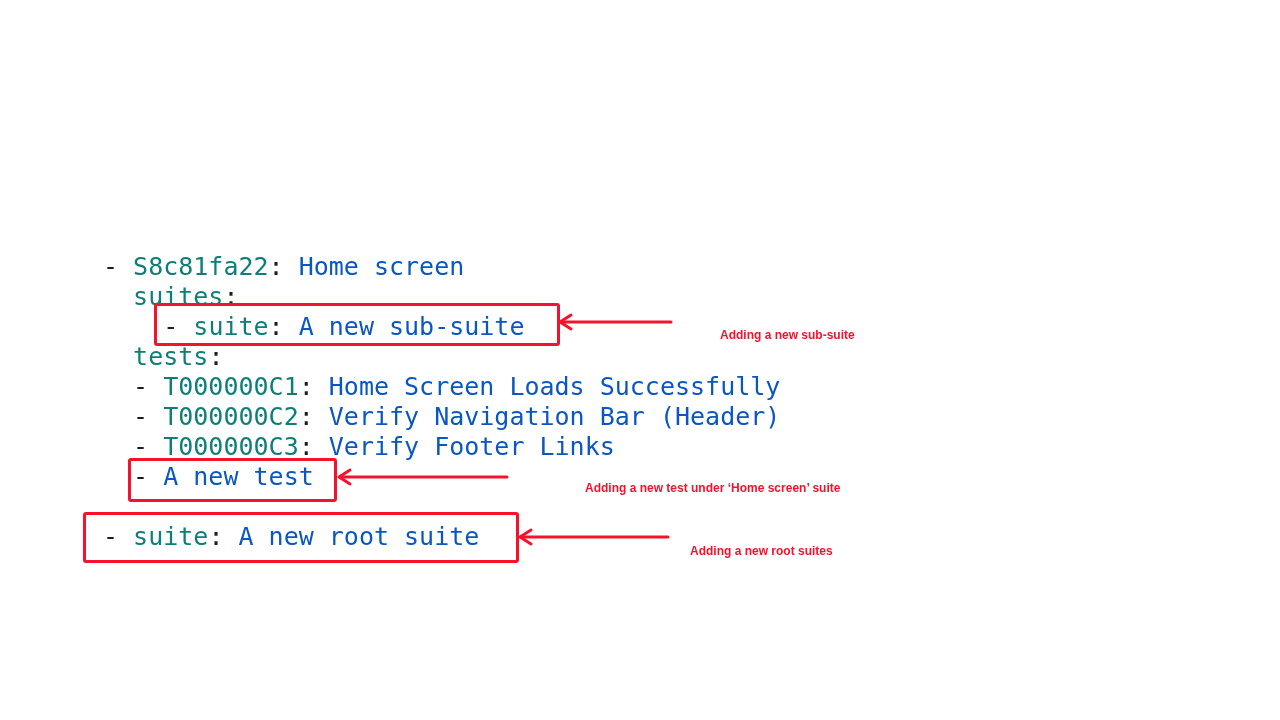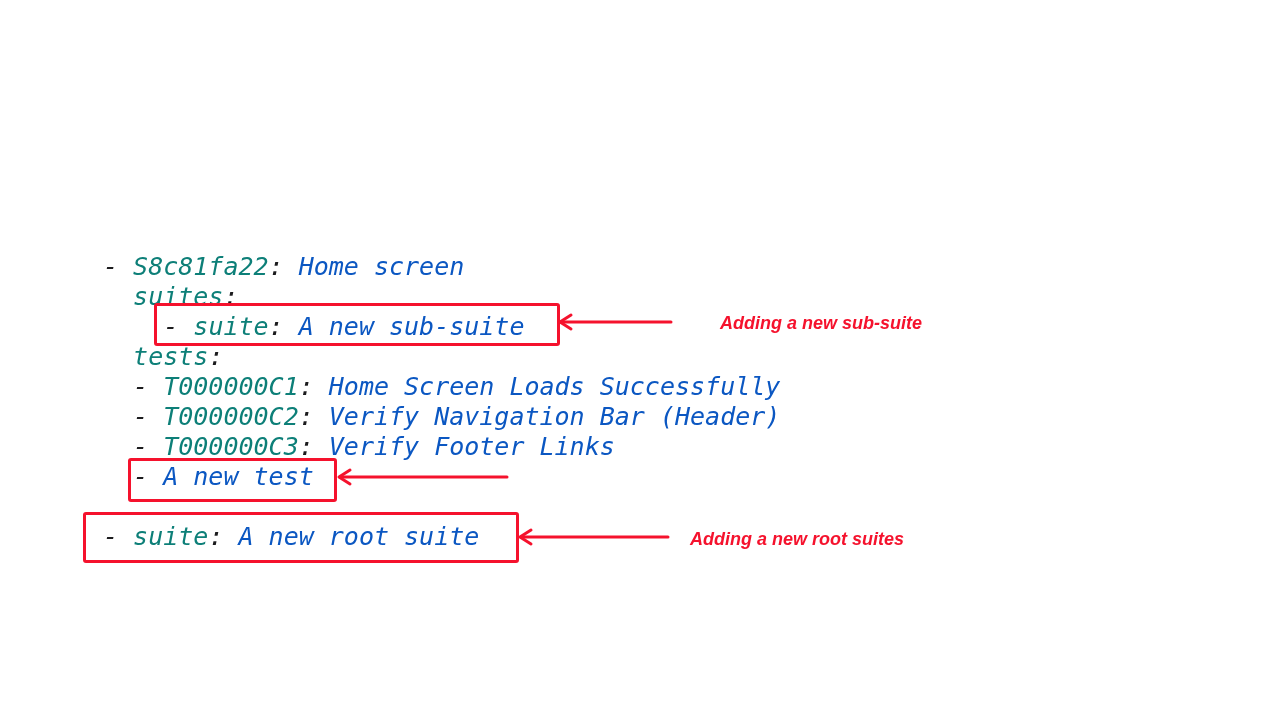--- a/index.html
+++ b/index.html
@@ -12,21 +12,20 @@
     margin:0;padding:0;
     width:1280px;height:720px;
     background:#ffffff;
     overflow:hidden;
     font-family:"Liberation Sans",sans-serif;
   }
   .canvas{
     position:relative;
     width:1280px;height:720px;
     background:#ffffff;
-    font-style:italic;
   }
   
   .code-block{
     position:absolute;
     left:103px;top:252px;
     font-family:"DejaVu Sans Mono","Liberation Mono",monospace;
     font-size:25px;
     line-height:30px;
     white-space:pre;
     color:var(--c-punct);
@@ -56,23 +55,24 @@
     fill:none;
     stroke-linecap:round;
     stroke-linejoin:round;
   }
   
   .annotation{
     position:absolute;
     color:var(--c-red);
     font-family:"Liberation Sans",sans-serif;
     font-weight:bold;
-    font-size:18px;
+    font-size:12px;
     line-height:22px;
     white-space:nowrap;
+    margin-top:12px;
   }
   .ann-sub-suite{left:720px;top:312px;}
   .ann-new-test{left:585px;top:465px;}
   .ann-root-suite{left:690px;top:528px;}
 </style>
 </head>
 <body>
 
 <div class="canvas">
 
@@ -89,15 +89,16 @@
   <svg class="arrow arrow-2" width="175" height="20">
     <line x1="6" y1="10" x2="173" y2="10"></line>
     <polyline points="16,3 5,10 16,17"></polyline>
   </svg>
   <svg class="arrow arrow-3" width="155" height="20">
     <line x1="6" y1="10" x2="153" y2="10"></line>
     <polyline points="16,3 5,10 16,17"></polyline>
   </svg>
 
   <div class="annotation ann-sub-suite">Adding a new sub-suite</div>
+  <div class="annotation ann-new-test">Adding a new test under ‘Home screen’ suite</div>
   <div class="annotation ann-root-suite">Adding a new root suites</div>
 
 </div>
 
 </body></html>

